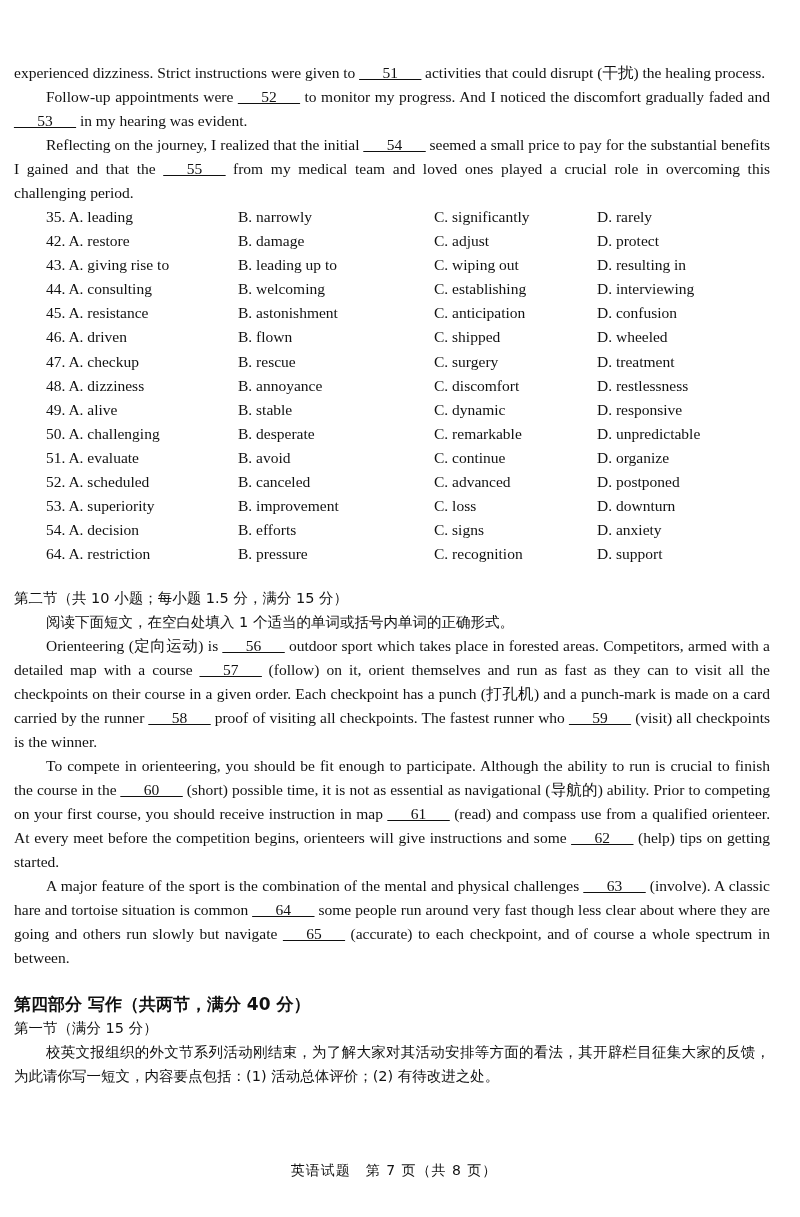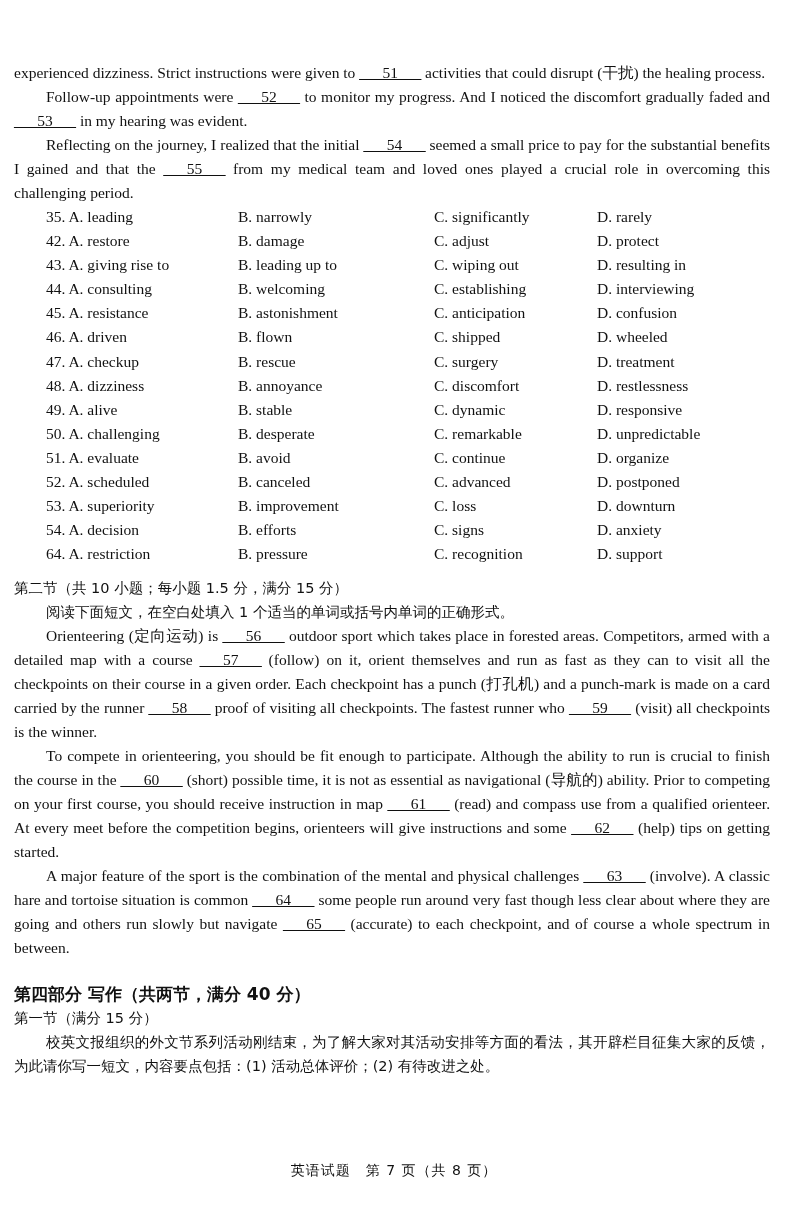--- a/index.html
+++ b/index.html
@@ -11,21 +11,21 @@
   .page { position: absolute; left: 14px; top: 61px; width: 756px; }
   .para { line-height: 24px; margin: 0; text-align: justify; }
   .indent { text-indent: 32px; }
   .blank { text-decoration: underline; white-space: pre; }
   .options { margin: 0 0 0 0; }
   .opt-row { display: flex; height: 24.1px; line-height: 24.1px; }
   .opt-num { width: 32px; padding-left: 32px; }
   .col-b { width: 196px; margin-left: 28px; }
   .col-c { width: 163px; }
   .col-d { flex: 1; }
-  .sec2 { margin-top: 10px; }
+  .sec2 { margin-top: 20px; }
   .cn { font-family: "DejaVu Sans", sans-serif; font-size: 14.5px; }
   .part4 { margin-top: 22px; font-family: "DejaVu Sans", sans-serif; font-weight: bold; font-size: 17px; line-height: 24px; }
   .footer { position: absolute; top: 1162px; left: 0; width: 788px; text-align: center; font-family: "DejaVu Sans", sans-serif; font-size: 14px; letter-spacing: 1px; }
 </style>
 </head>
 <body>
 
 <div class="page">
 
   <p class="para">

